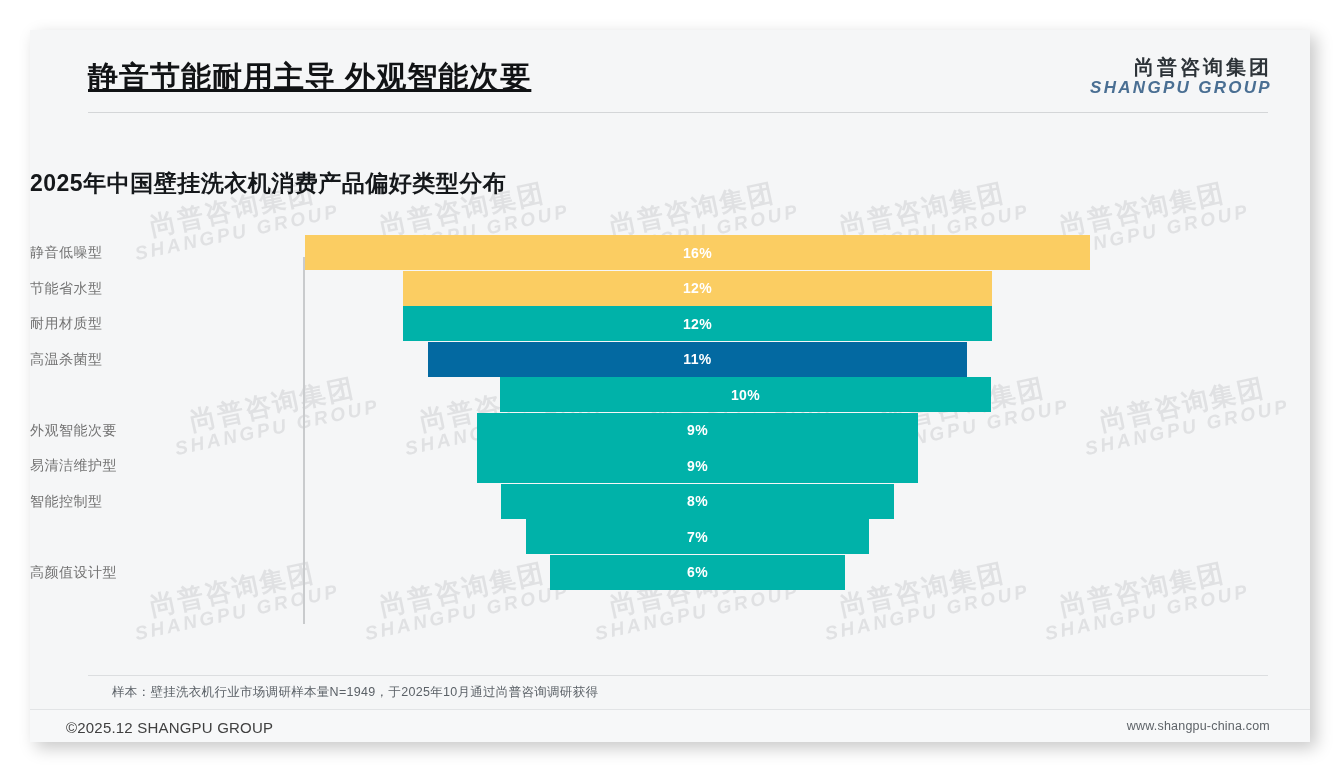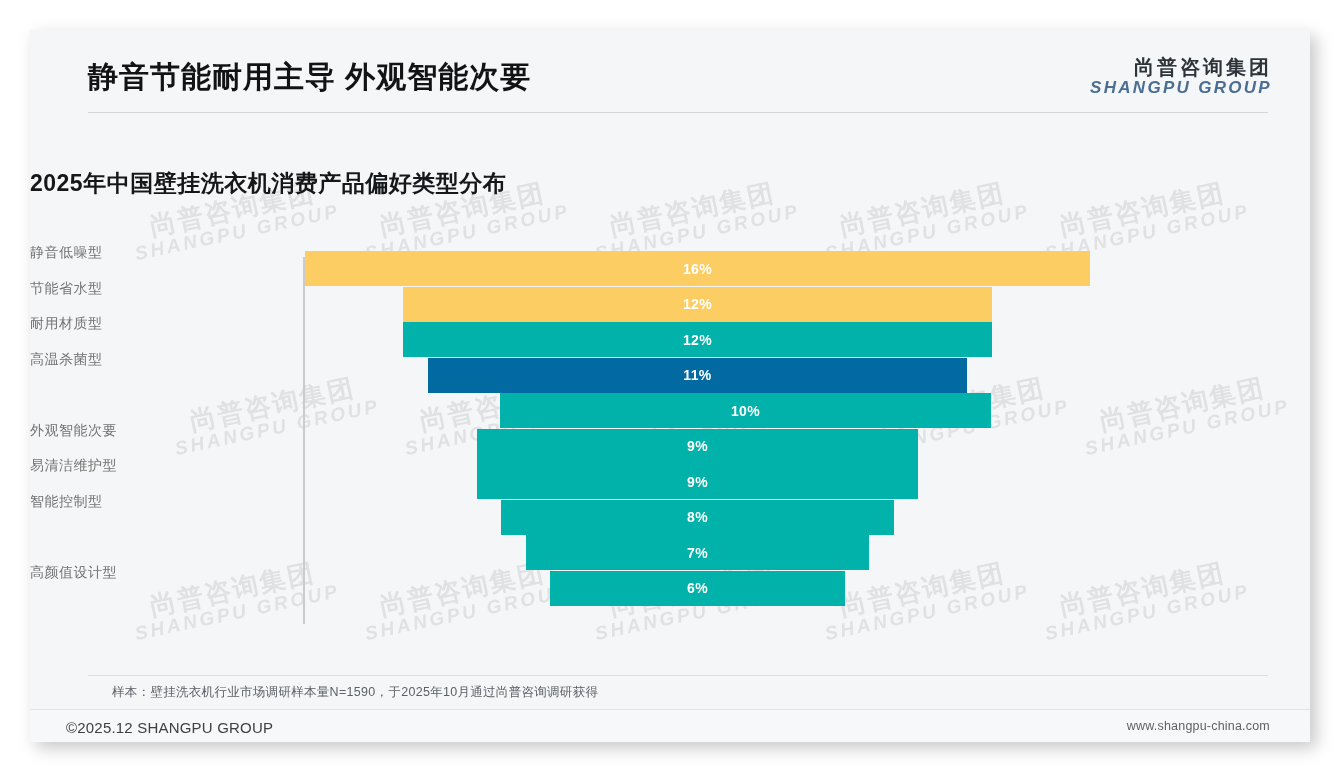--- a/index.html
+++ b/index.html
@@ -69,20 +69,21 @@
   }
   #page-title {
     position: absolute;
     left: 58px;
     top: 27px;
     font-size: 30px;
     font-weight: 700;
     color: #111315;
     letter-spacing: 1px;
     white-space: nowrap;
+    text-decoration: underline;
   }
   #logo {
     position: absolute;
     right: 38px;
     top: 26px;
     text-align: right;
     line-height: 1.12;
   }
   #logo .logo-cn {
     display: block;
@@ -158,21 +159,21 @@
     font-size: 14px;
     color: #737373;
     letter-spacing: 0.5px;
     white-space: nowrap;
   }
 
   .bar-track {
     position: absolute;
     left: 275px;
     right: 0;
-    top: 16px;
+    top: 0;
     height: 35px;
   }
 
   .bar {
     position: absolute;
     top: 0;
     height: 35px;
     display: flex;
     align-items: center;
     justify-content: center;
@@ -396,21 +397,21 @@
           <div class="bar-track">
             <div class="bar" style="width: 294.375px; left: 245.312px; background: rgb(0, 178, 169);">
               <span class="bar-value">6%</span>
             </div>
           </div>
         </div>
       </div>
   </div>
 
   <div id="note-rule"></div>
-  <div id="source-note">样本：壁挂洗衣机行业市场调研样本量N=1590，于2025年10月通过尚普咨询调研获得</div>
+  <div id="source-note">样本：壁挂洗衣机行业市场调研样本量N=1949，于2025年10月通过尚普咨询调研获得</div>
 
   <div id="footer-rule"></div>
   <div id="footer">
     <div id="footer-left">©2025.12 SHANGPU GROUP</div>
     <div id="footer-right">www.shangpu-china.com</div>
   </div>
 
 </div>
 
 </body></html>

